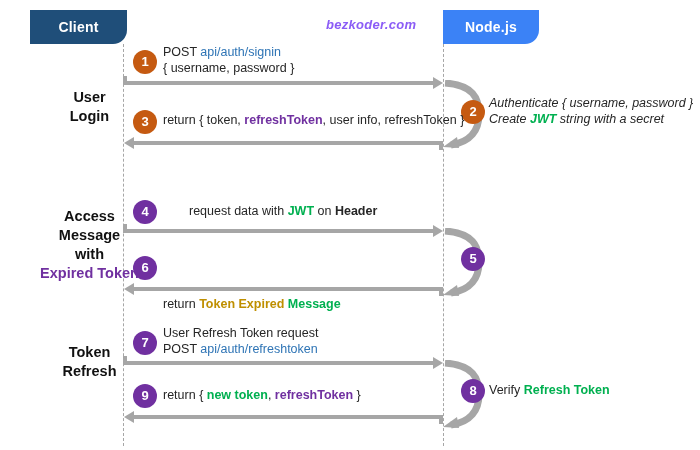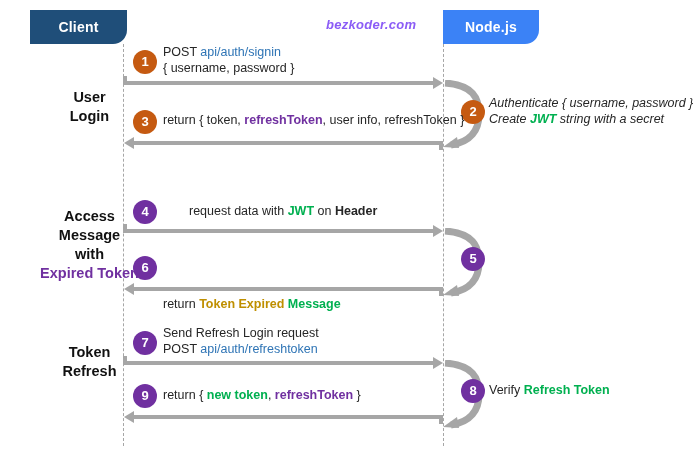--- a/index.html
+++ b/index.html
@@ -217,21 +217,21 @@
 
   <div class="badge purple" style="left:133px; top:256px;">6</div>
   <div class="msg" style="left:163px; top:259px;margin-top:37px;">
     <span class="line"><span>return </span><span class="t-gold">Token Expired</span><span> </span><span class="t-green">Message</span></span>
   </div>
   <div class="arrow to-left" style="left:133px; top:287px; width:310px;"></div>
   <div class="stub" style="left:439px; top:287px;"></div>
 
   <div class="badge purple" style="left:133px; top:331px;">7</div>
   <div class="msg" style="left:163px; top:325px;">
-    <span class="line"><span>Send Refresh Login request</span></span>
+    <span class="line"><span>User Refresh Token request</span></span>
     <span class="line"><span>POST </span><span class="t-url">api/auth/refreshtoken</span></span>
   </div>
   <div class="stub" style="left:123px; top:356px;"></div>
   <div class="arrow to-right" style="left:123px; top:361px; width:311px;"></div>
 
   <div class="selfloop" style="top:360px;">
     <svg width="56" height="70" viewBox="0 0 56 70">
       <path d="M 2 3 C 30 5, 36 18, 36 34 C 36 50, 28 62, 8 65" fill="none" stroke="#A6A6A6" stroke-width="7" stroke-linecap="butt"></path>
       <path d="M 14 57 L 0 67 L 16 68 Z" fill="#A6A6A6"></path>
     </svg>

